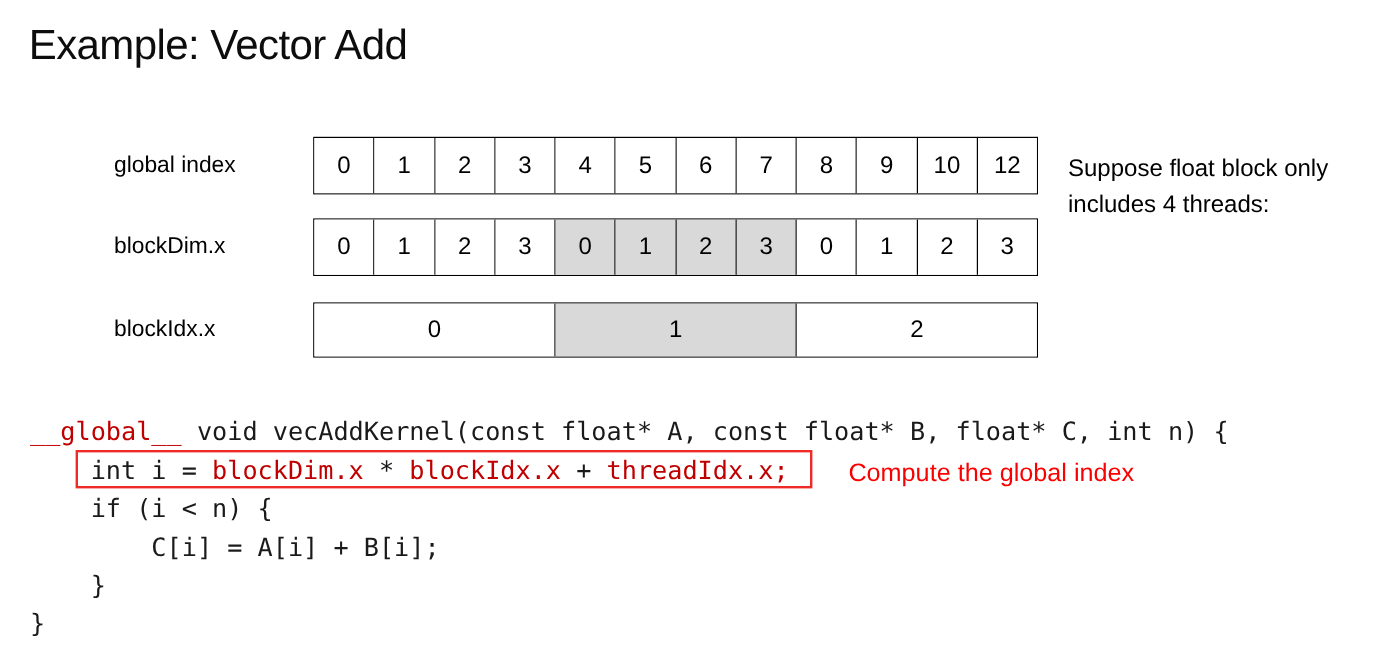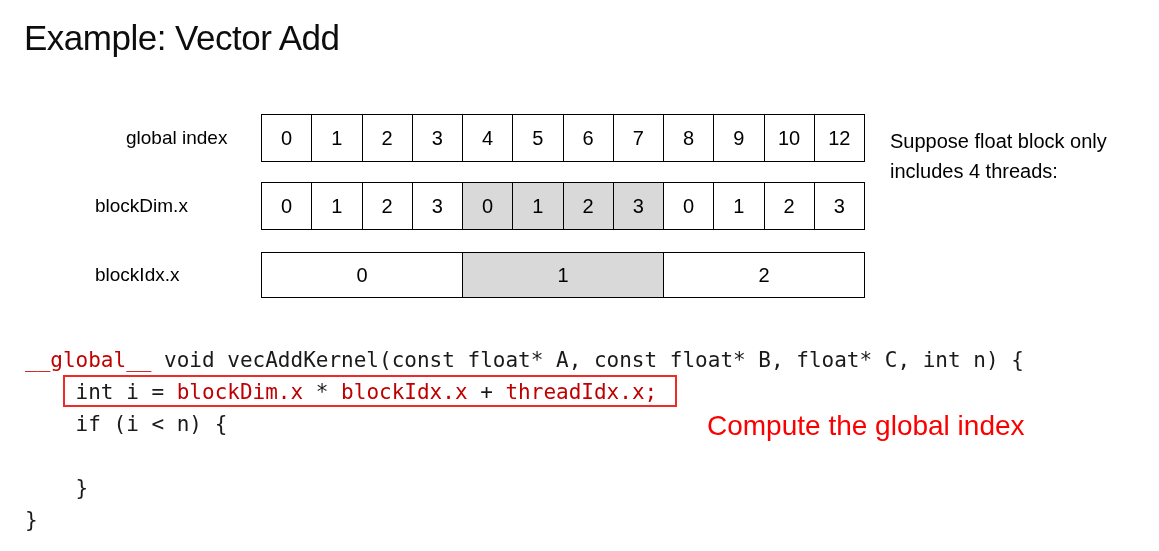--- a/index.html
+++ b/index.html
@@ -35,29 +35,29 @@
   }
   .code-line{
     position:absolute;left:0;height:32px;line-height:32px;white-space:pre;
   }
   .kw{color:var(--kw,#c00000);}
   .hl-box{
     position:absolute;left:38px;top:31px;width:614px;height:32px;
     border:2px solid var(--box,#ee2b26);box-sizing:border-box;pointer-events:none;
   }
   .annotation{
-    position:absolute;left:707px;top:383px;font-size:28px;color:var(--ann,#fb0000);margin-top:27px;
+    position:absolute;left:707px;top:383px;font-size:21px;color:var(--ann,#fb0000);
   }
 </style>
 </head>
 <body style="--kw: #c00000; --box: #ee2b26; --ann: #fb0000; --shade: #d9d9d9;">
 
 <div class="title">Example: Vector Add</div>
 
-<div class="row-label" style="top:114px;height:48px;margin-left:31px;">global index</div>
+<div class="row-label" style="top:114px;height:48px;">global index</div>
 <div class="row-label" style="top:182px;height:48px;">blockDim.x</div>
 <div class="row-label" style="top:252px;height:46px;">blockIdx.x</div>
 
 <div class="cells-row" style="left:261px;top:114px;width:604px;height:48px;">
     <div class="cell">0</div>
     <div class="cell">1</div>
     <div class="cell">2</div>
     <div class="cell">3</div>
     <div class="cell">4</div>
     <div class="cell">5</div>
@@ -91,17 +91,18 @@
 <div class="note">
   <div>Suppose float block only</div>
   <div>includes 4 threads:</div>
 </div>
 
 <div class="code-block">
   <div class="hl-box"></div>
 <div class="code-line" style="top: 0px;"><span class="kw">__global__</span><span> void vecAddKernel(const float* A, const float* B, float* C, int n) {</span></div>
     <div class="code-line" style="top: 32px;"><span>    int i = </span><span class="kw">blockDim.x</span><span> * </span><span class="kw">blockIdx.x</span><span> + </span><span class="kw">threadIdx.x;</span></div>
     <div class="code-line" style="top: 64px;"><span>    if (i &lt; n) {</span></div>
+    <div class="code-line" style="top: 96px;"><span>        C[i] = A[i] + B[i];</span></div>
     <div class="code-line" style="top: 128px;"><span>    }</span></div>
     <div class="code-line" style="top: 160px;"><span>}</span></div>
   </div>
 
 <div class="annotation">Compute the global index</div>
 
 </body></html>

